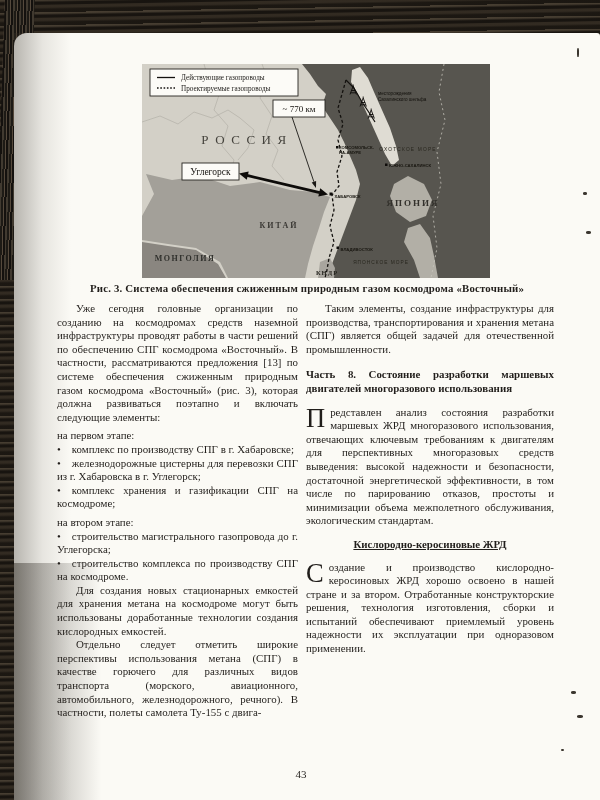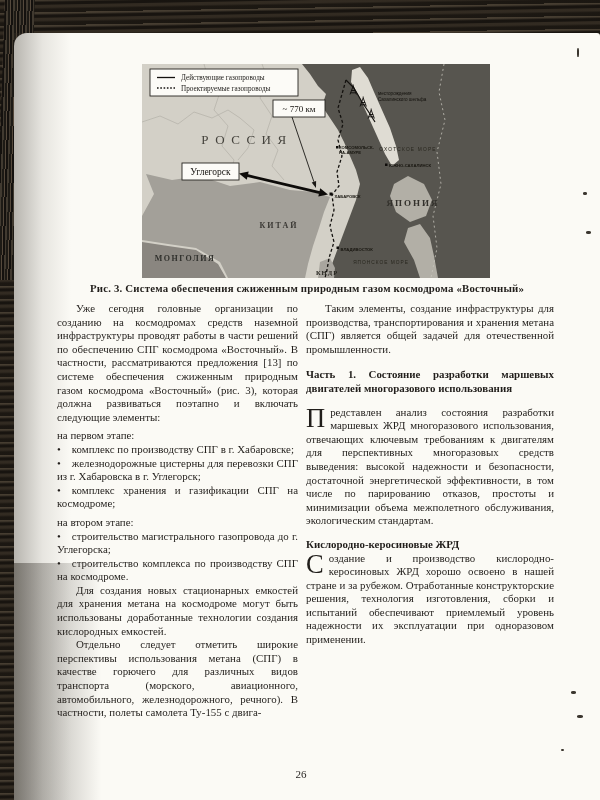--- a/index.html
+++ b/index.html
@@ -48,21 +48,21 @@
     text-align:justify;
   }
   .col-left{left:43px; width:241px;}
   .col-right{left:292px; width:248px;}
   .para{margin:0; text-indent:19px;}
   .flush{text-indent:0;}
   .stage{margin-top:5px; text-indent:0;}
   .bullet{margin:0; text-indent:0;}
   .bullet .b{margin-right:11px;}
   .h-part{font-weight:bold; text-indent:0; text-align:justify; margin:12px 0 10px;}
-  .h-center{font-weight:bold; text-indent:0; text-align:left; margin:10px 0 0;}
+  .h-center{font-weight:bold; text-indent:0; text-align:center; margin:10px 0 9px;text-decoration:underline;}
   .dc{float:left; font-size:26.5px; line-height:23px; margin:1px 5px 0 0; font-weight:400;}
   .pageno{
     position:absolute; left:262px; top:735px; width:50px; text-align:center;
     font-size:11px; color:#2a2724;
   }
   .mlabel-sans{font-family:"Liberation Sans","DejaVu Sans",sans-serif;}
 </style>
 </head>
 <body>
 
@@ -160,27 +160,27 @@
       <p class="bullet"><span class="b">•</span><span>комплекс хранения и газификации СПГ на космодроме;</span></p>
       <p class="para stage">на втором этапе:</p>
       <p class="bullet"><span class="b">•</span><span>строительство магистрального газопровода до г. Углегорска;</span></p>
       <p class="bullet"><span class="b">•</span><span>строительство комплекса по производству СПГ на космодроме.</span></p>
       <p class="para">Для создания новых стационарных емкостей для хранения метана на космодроме могут быть использованы доработанные технологии создания кислородных емкостей.</p>
       <p class="para">Отдельно следует отметить широкие перспективы использования метана (СПГ) в качестве горючего для различных видов транспорта (морского, авиационного, автомобильного, железнодорожного, речного). В частности, полеты самолета Ту-155 с двига-</p>
     </div>
 
     <div class="col col-right">
       <p class="para">Таким элементы, создание инфраструктуры для производства, транспортирования и хранения метана (СПГ) является общей задачей для отечественной промышленности.</p>
-      <p class="para h-part">Часть 1. Состояние разработки маршевых двигателей многоразового использования</p>
+      <p class="para h-part">Часть 8. Состояние разработки маршевых двигателей многоразового использования</p>
       <p class="para flush"><span class="dc">П</span><span>редставлен анализ состояния разработки маршевых ЖРД многоразового использования, отвечающих ключевым требованиям к двигателям для перспективных многоразовых средств выведения: высокой надежности и безопасности, достаточной энергетической эффективности, в том числе по парированию отказов, простоты и минимизации объема межполетного обслуживания, экологическим стандартам.</span></p>
       <p class="para h-center">Кислородно-керосиновые ЖРД</p>
-      <p class="para flush"><span class="dc">С</span><span>оздание и производство кислородно-керосиновых ЖРД хорошо освоено в нашей стране и за рубежом. Отработанные конструкторские решения, технология изготовления, сборки и испытаний обеспечивают приемлемый уровень надежности их эксплуатации при одноразовом применении.</span></p>
+      <p class="para flush"><span class="dc">С</span><span>оздание и производство кислородно-керосиновых ЖРД хорошо освоено в нашей стране и за втором. Отработанные конструкторские решения, технология изготовления, сборки и испытаний обеспечивают приемлемый уровень надежности их эксплуатации при одноразовом применении.</span></p>
     </div>
 
-    <div class="pageno">26</div>
+    <div class="pageno">43</div>
 
     <div class="gutter-shadow"></div>
     <div class="gutter-shadow-low"></div>
   </div>
 
   <div class="speck" style="left:577px; top:48px; width:2px; height:9px;"></div>
   <div class="speck" style="left:583px; top:192px; width:4px; height:3px;"></div>
   <div class="speck" style="left:586px; top:231px; width:5px; height:3px;"></div>
   <div class="speck" style="left:571px; top:691px; width:5px; height:3px;"></div>
   <div class="speck" style="left:577px; top:715px; width:6px; height:3px;"></div>

